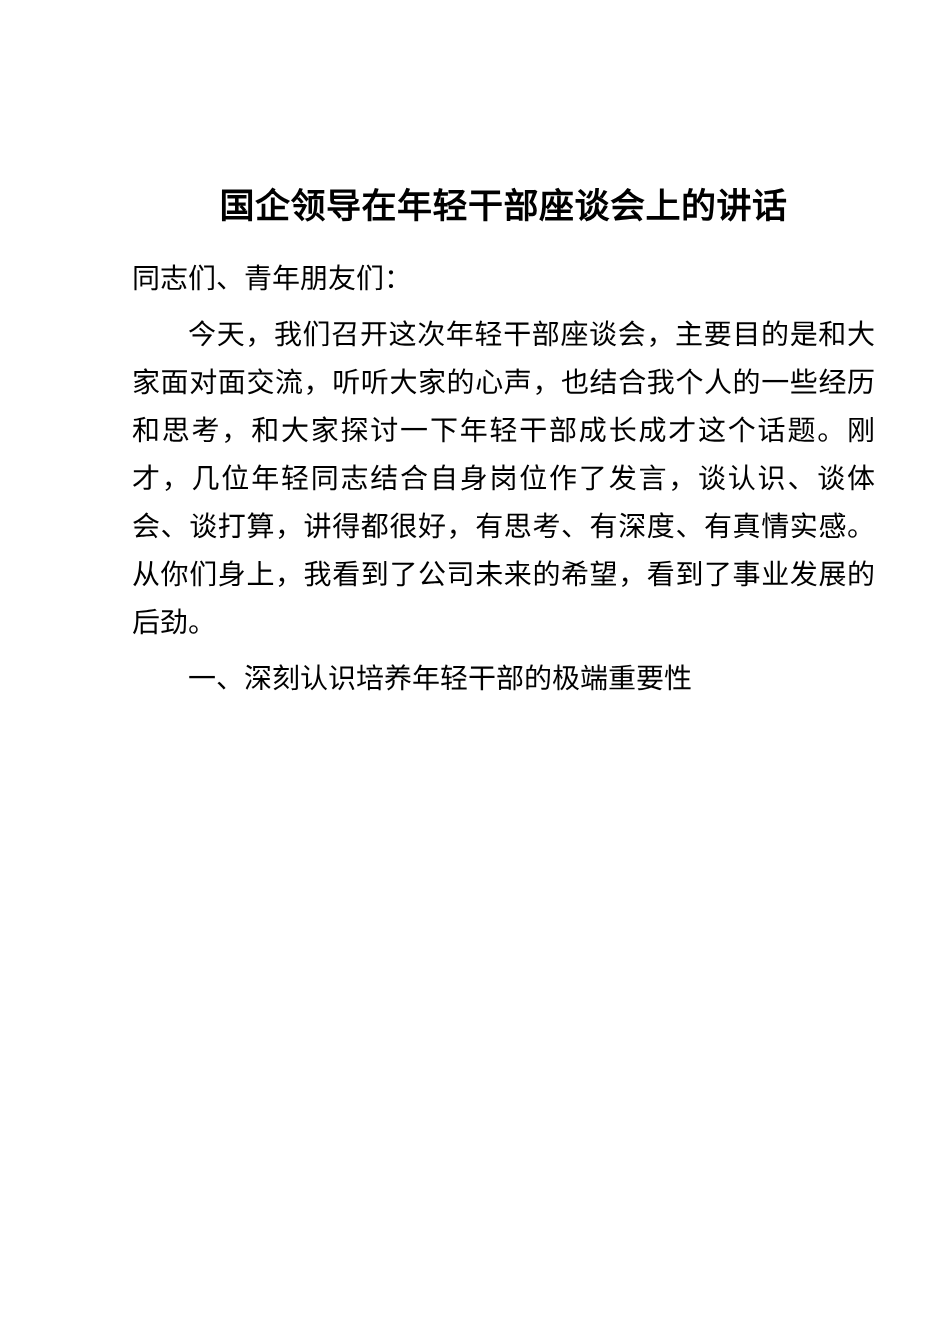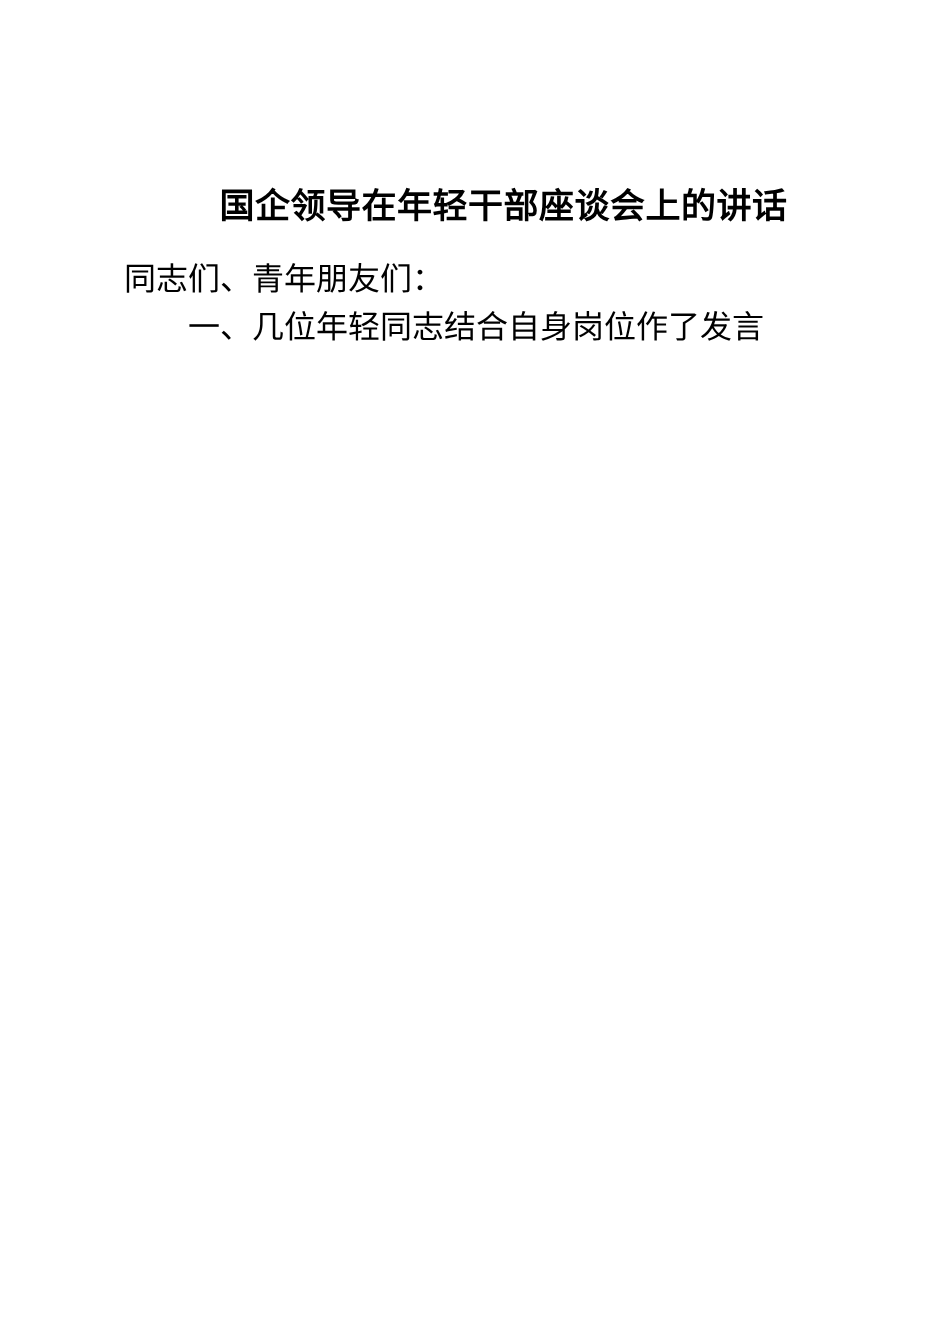--- a/index.html
+++ b/index.html
@@ -23,22 +23,22 @@
   }
   .doc-title {
     margin: 0 0 21px 0;
     font-size: 35px;
     font-weight: bold;
     line-height: 56px;
     text-align: center;
     letter-spacing: 0.5px;
   }
   .doc-body p {
-    margin: 0;
-    font-size: 32px;
+    margin: 8px;
+    font-size: 28px;
     line-height: 48px;
     text-align: justify;
     word-break: break-all;
   }
   .salutation {
     text-indent: 0;
   }
   .body-para {
     text-indent: 2em;
   }
@@ -49,18 +49,19 @@
 </style>
 </head>
 <body>
 
 <div class="page">
   <h1 class="doc-title">国企领导在年轻干部座谈会上的讲话</h1>
 
   <div class="doc-body">
     <p class="salutation">同志们、青年朋友们：</p>
 
+    <p class="body-para">今天，我们召开这次年轻干部座谈会，主要目的是和大家面对面交流，听听大家的心声，也结合我个人的一些经历和思考，和大家探讨一下年轻干部成长成才这个话题。刚才，几位年轻同志结合自身岗位作了发言，谈认识、谈体会、谈打算，讲得都很好，有思考、有深度、有真情实感。从你们身上，我看到了公司未来的希望，看到了事业发展的后劲。</p>
 
 
-    <p class="section-heading">一、几位年轻同志结合自身岗位作了发言</p>
+    <p class="section-heading">一、深刻认识培养年轻干部的极端重要性</p>
 
   </div>
 </div>
 
 </body></html>

